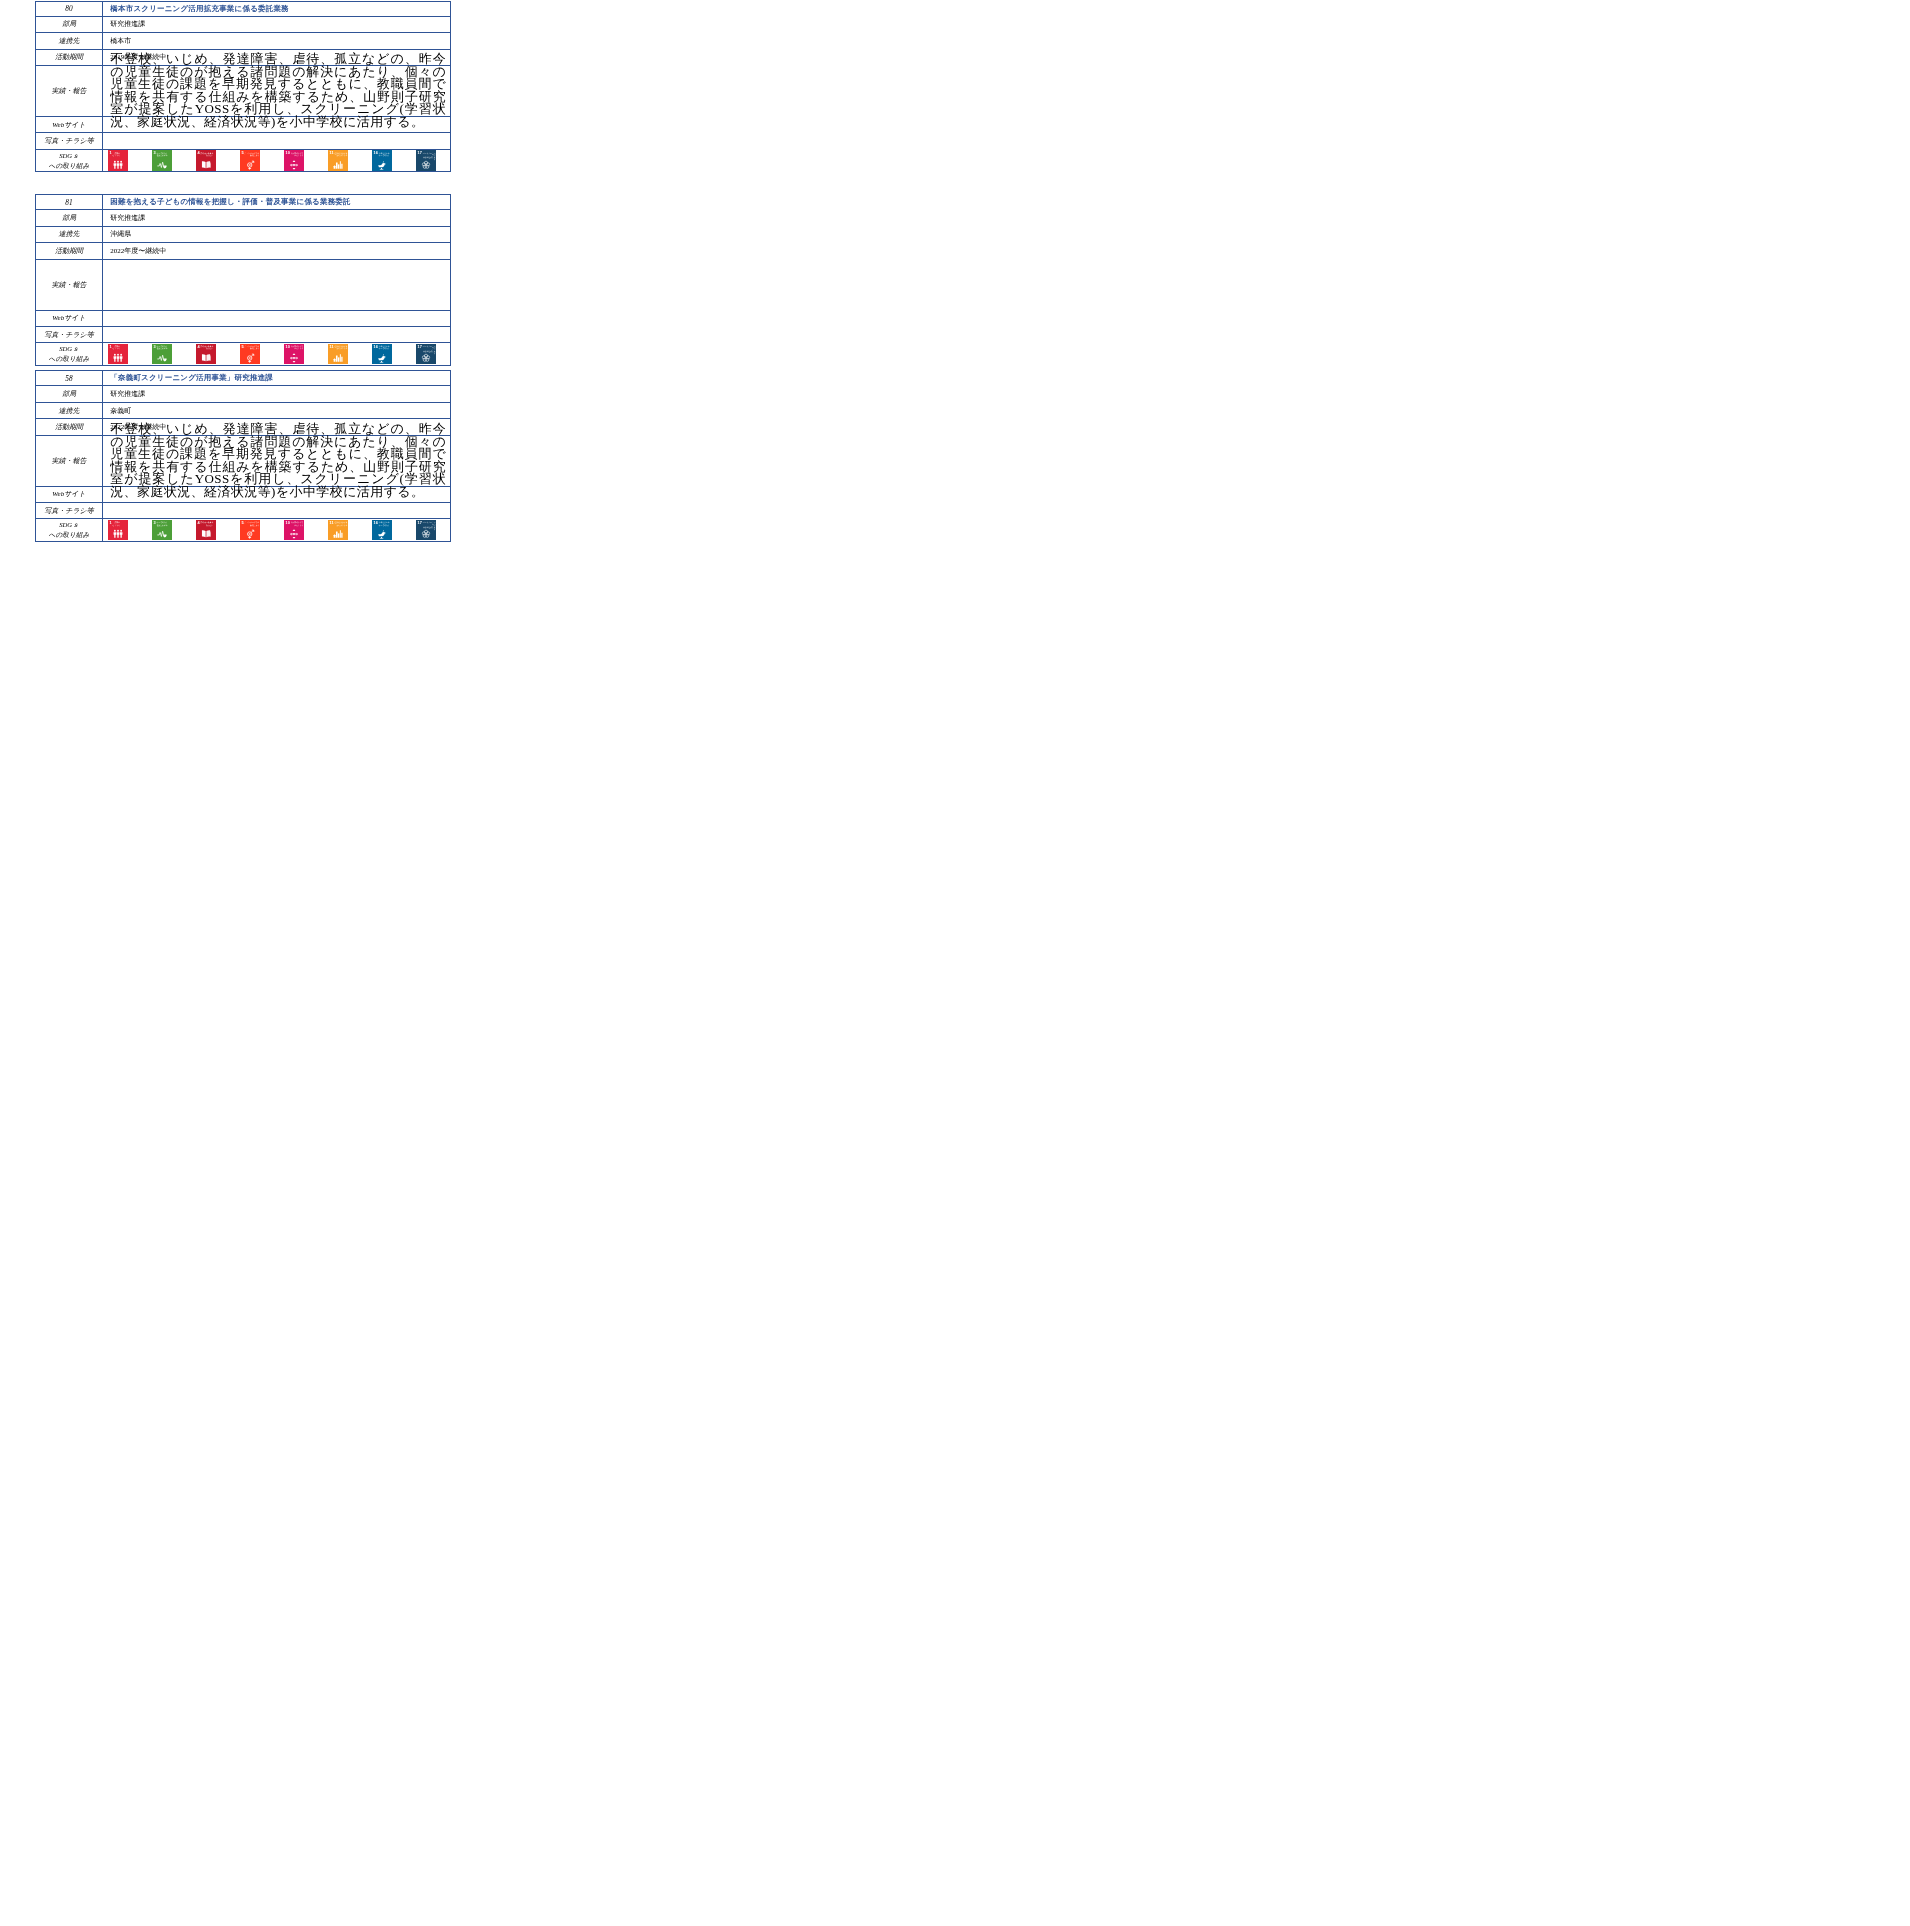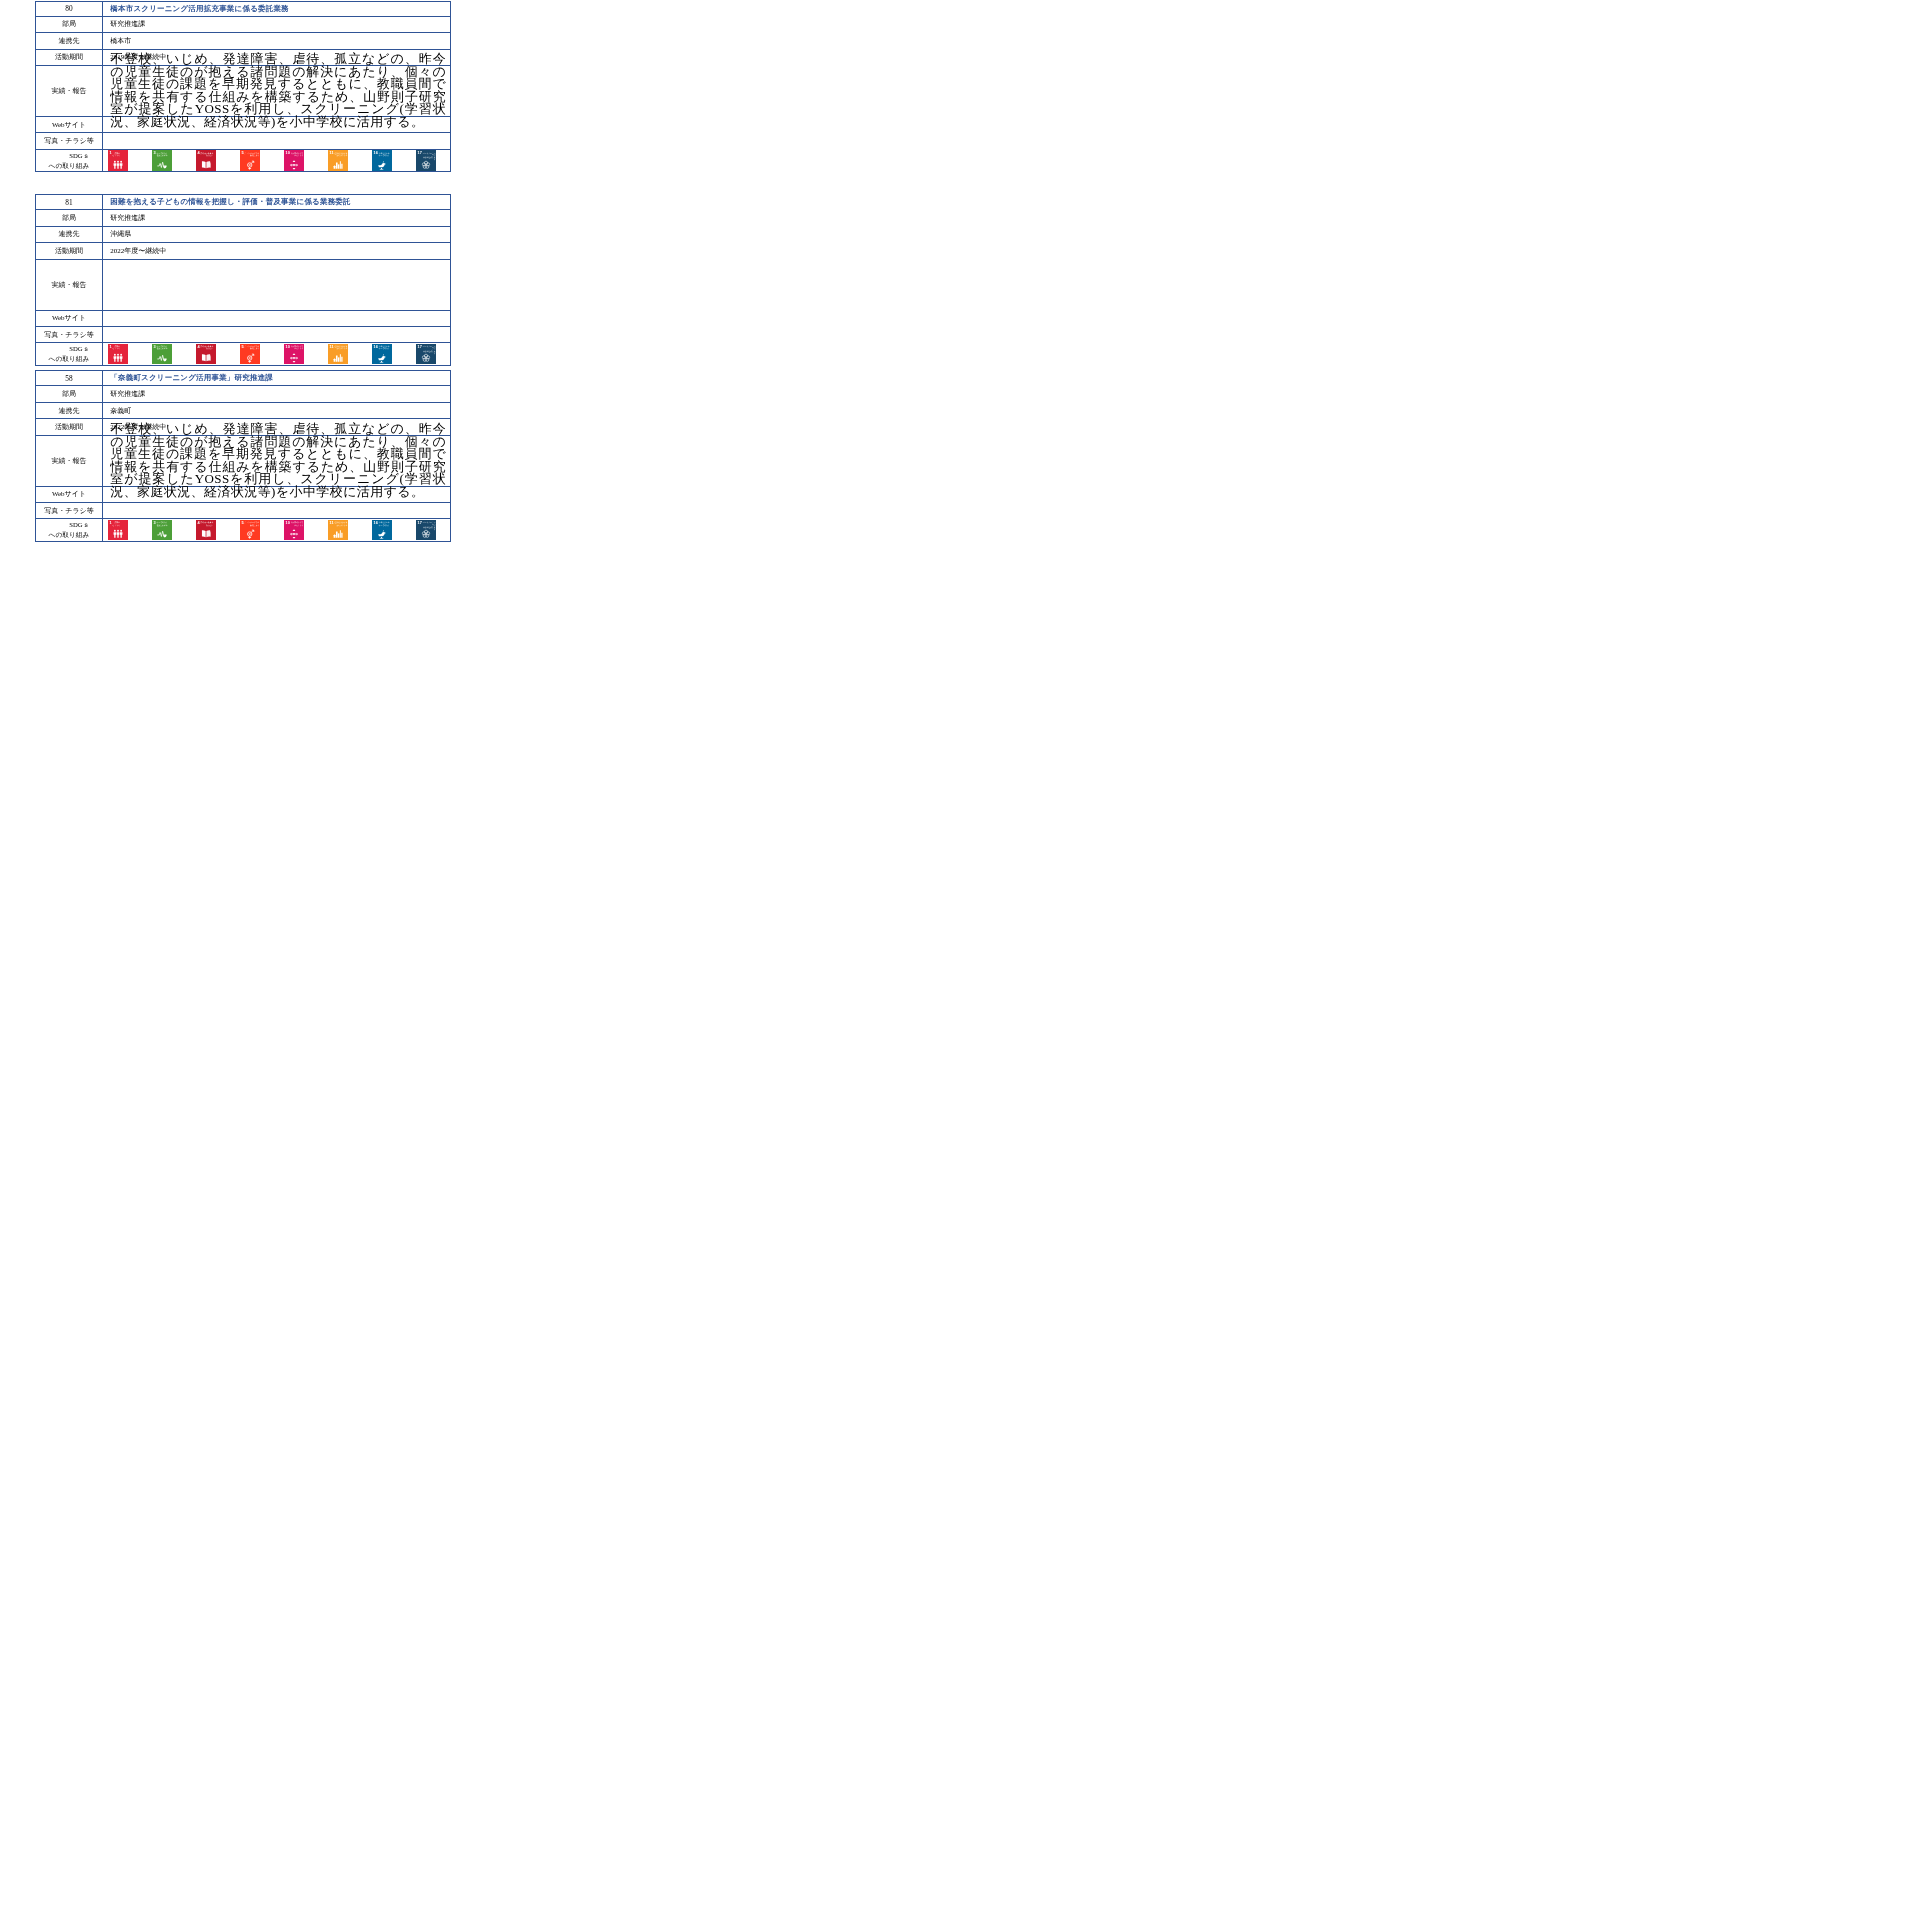--- a/index.html
+++ b/index.html
@@ -20,22 +20,23 @@
   .row{display:flex;align-items:stretch;}
   .row + .row{border-top:1.2px solid #2f5496;}
   .r-title{height:14px;}
   .r-std{height:15.4px;}
   .r-res{height:50px;}
   .r-sdg{height:21.6px;}
   .c{box-sizing:border-box;display:flex;align-items:center;text-align:right;}
   .lab{
     width:67px;flex:0 0 67px;
     border-right:1.2px solid #2f5496;
-    justify-content:center;text-align:right;
+    justify-content:center;text-align:center;
     font-size:7px;
+    font-style:italic;
   }
   .val{flex:1 1 auto;padding-left:7.3px;font-size:7px;}
   .num{font-size:7.3px;}
   .ttl{
     font-family:"Liberation Sans","DejaVu Sans",sans-serif;
     font-weight:bold;color:#2f5496;font-size:7.5px;
     letter-spacing:0.2px;
   }
   .res{
     font-size:13px;line-height:12.5px;letter-spacing:0.4px;

